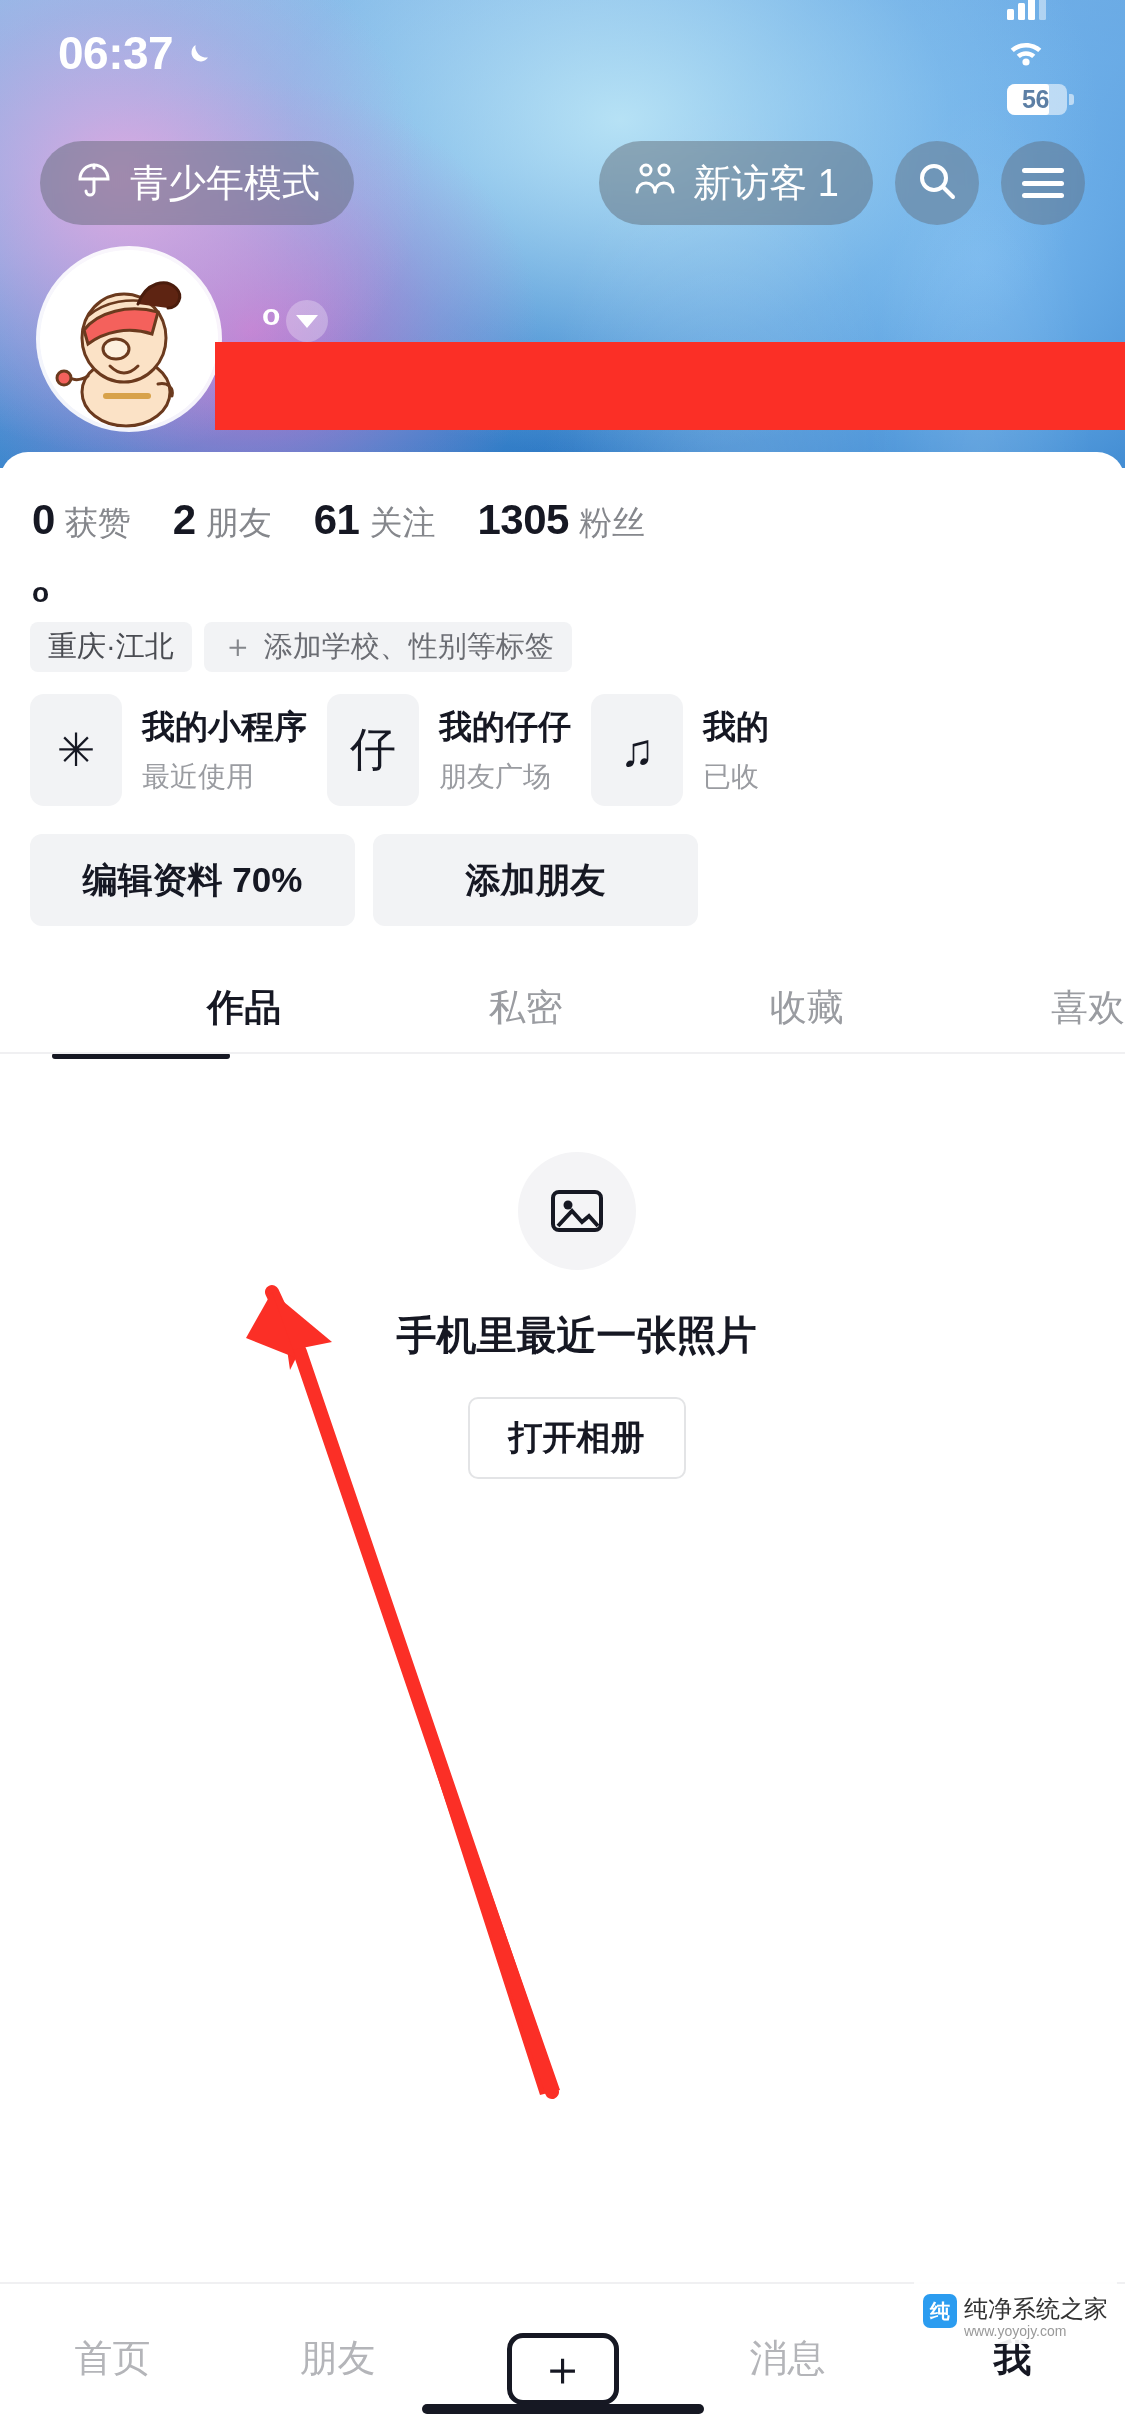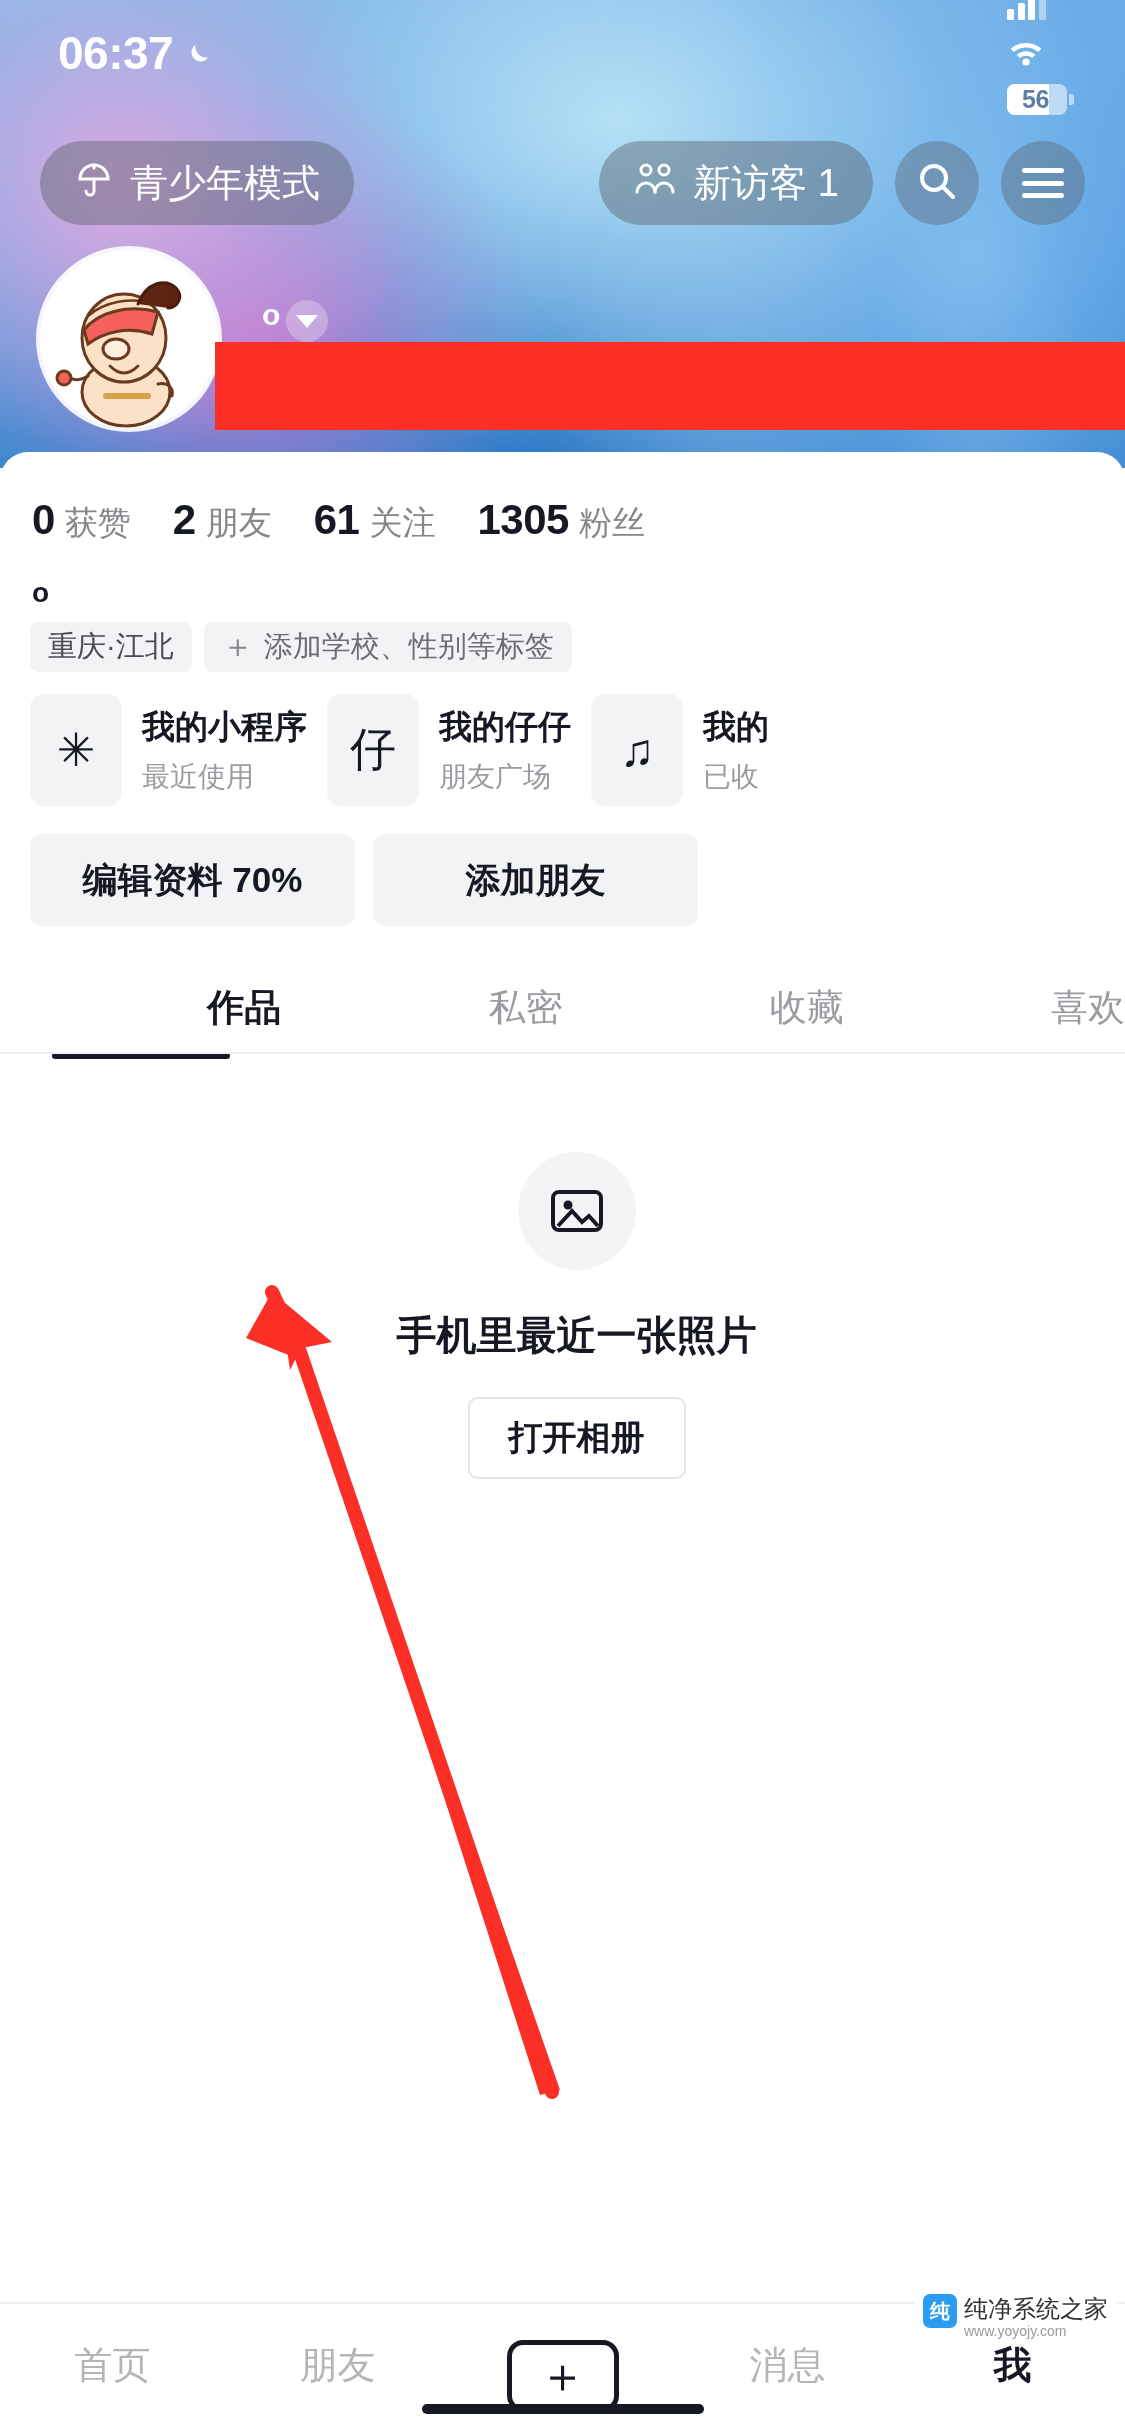--- a/index.html
+++ b/index.html
@@ -172,23 +172,23 @@
   }
   .empty .et{ font-size:40px; font-weight:700; color:#161823; margin-bottom:34px; }
   .empty .eb{
     width:218px; height:82px; border:2px solid #e3e4e6; border-radius:10px;
     display:flex; align-items:center; justify-content:center;
     font-size:34px; color:#161823; font-weight:600;
   }
 
   
   .bottomnav{
-    position:absolute; left:0; bottom:0; width:1125px; height:134px;
+    position:absolute; left:0; bottom:0; width:1125px; height:154px;
     background:#fff; border-top:2px solid #f0f0f2; z-index:13;
-    display:flex; align-items:flex-start; padding-top:36px;margin-top:29px;
+    display:flex; align-items:flex-start; padding-top:49px;margin-top:29px;
   }
   .bn{ flex:1; text-align:center; font-size:38px; color:#b4b5b9; }
   .bn.active{ color:#161823; font-weight:700; }
   .bn.plus{ display:flex; align-items:center; justify-content:center; }
   .plusbox{
     width:112px; height:72px; border:5px solid #161823; border-radius:16px;
     display:flex; align-items:center; justify-content:center;
     font-size:48px; font-weight:400; color:#161823; line-height:1;
   }
   .homebar{

